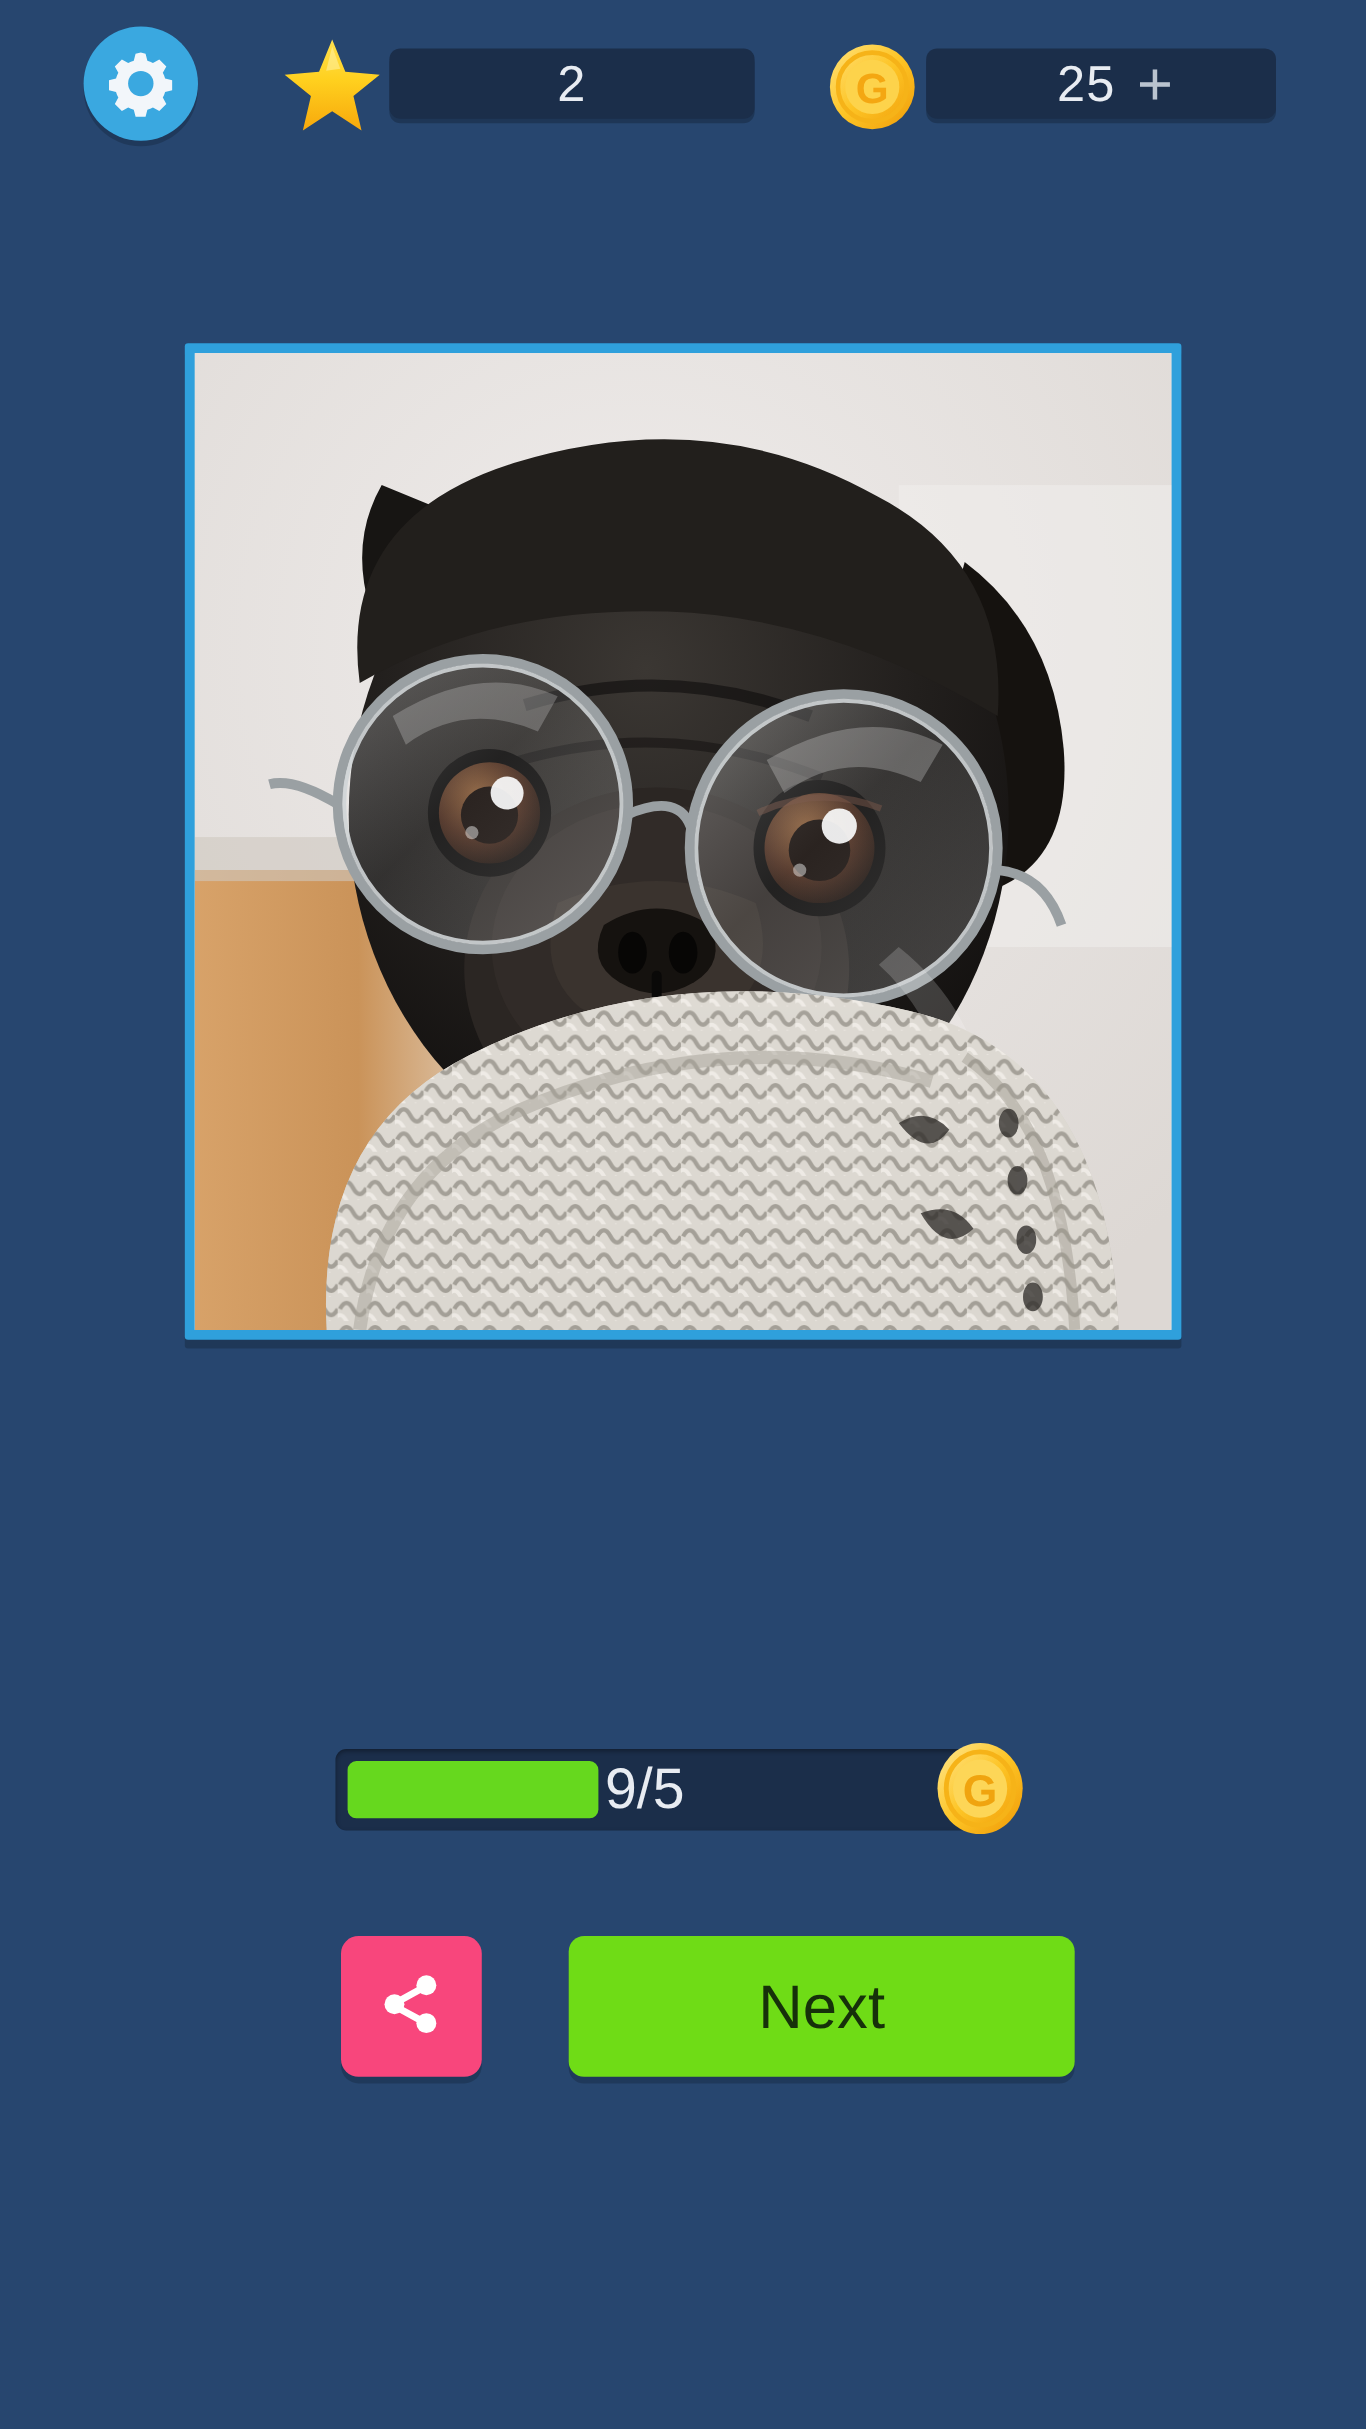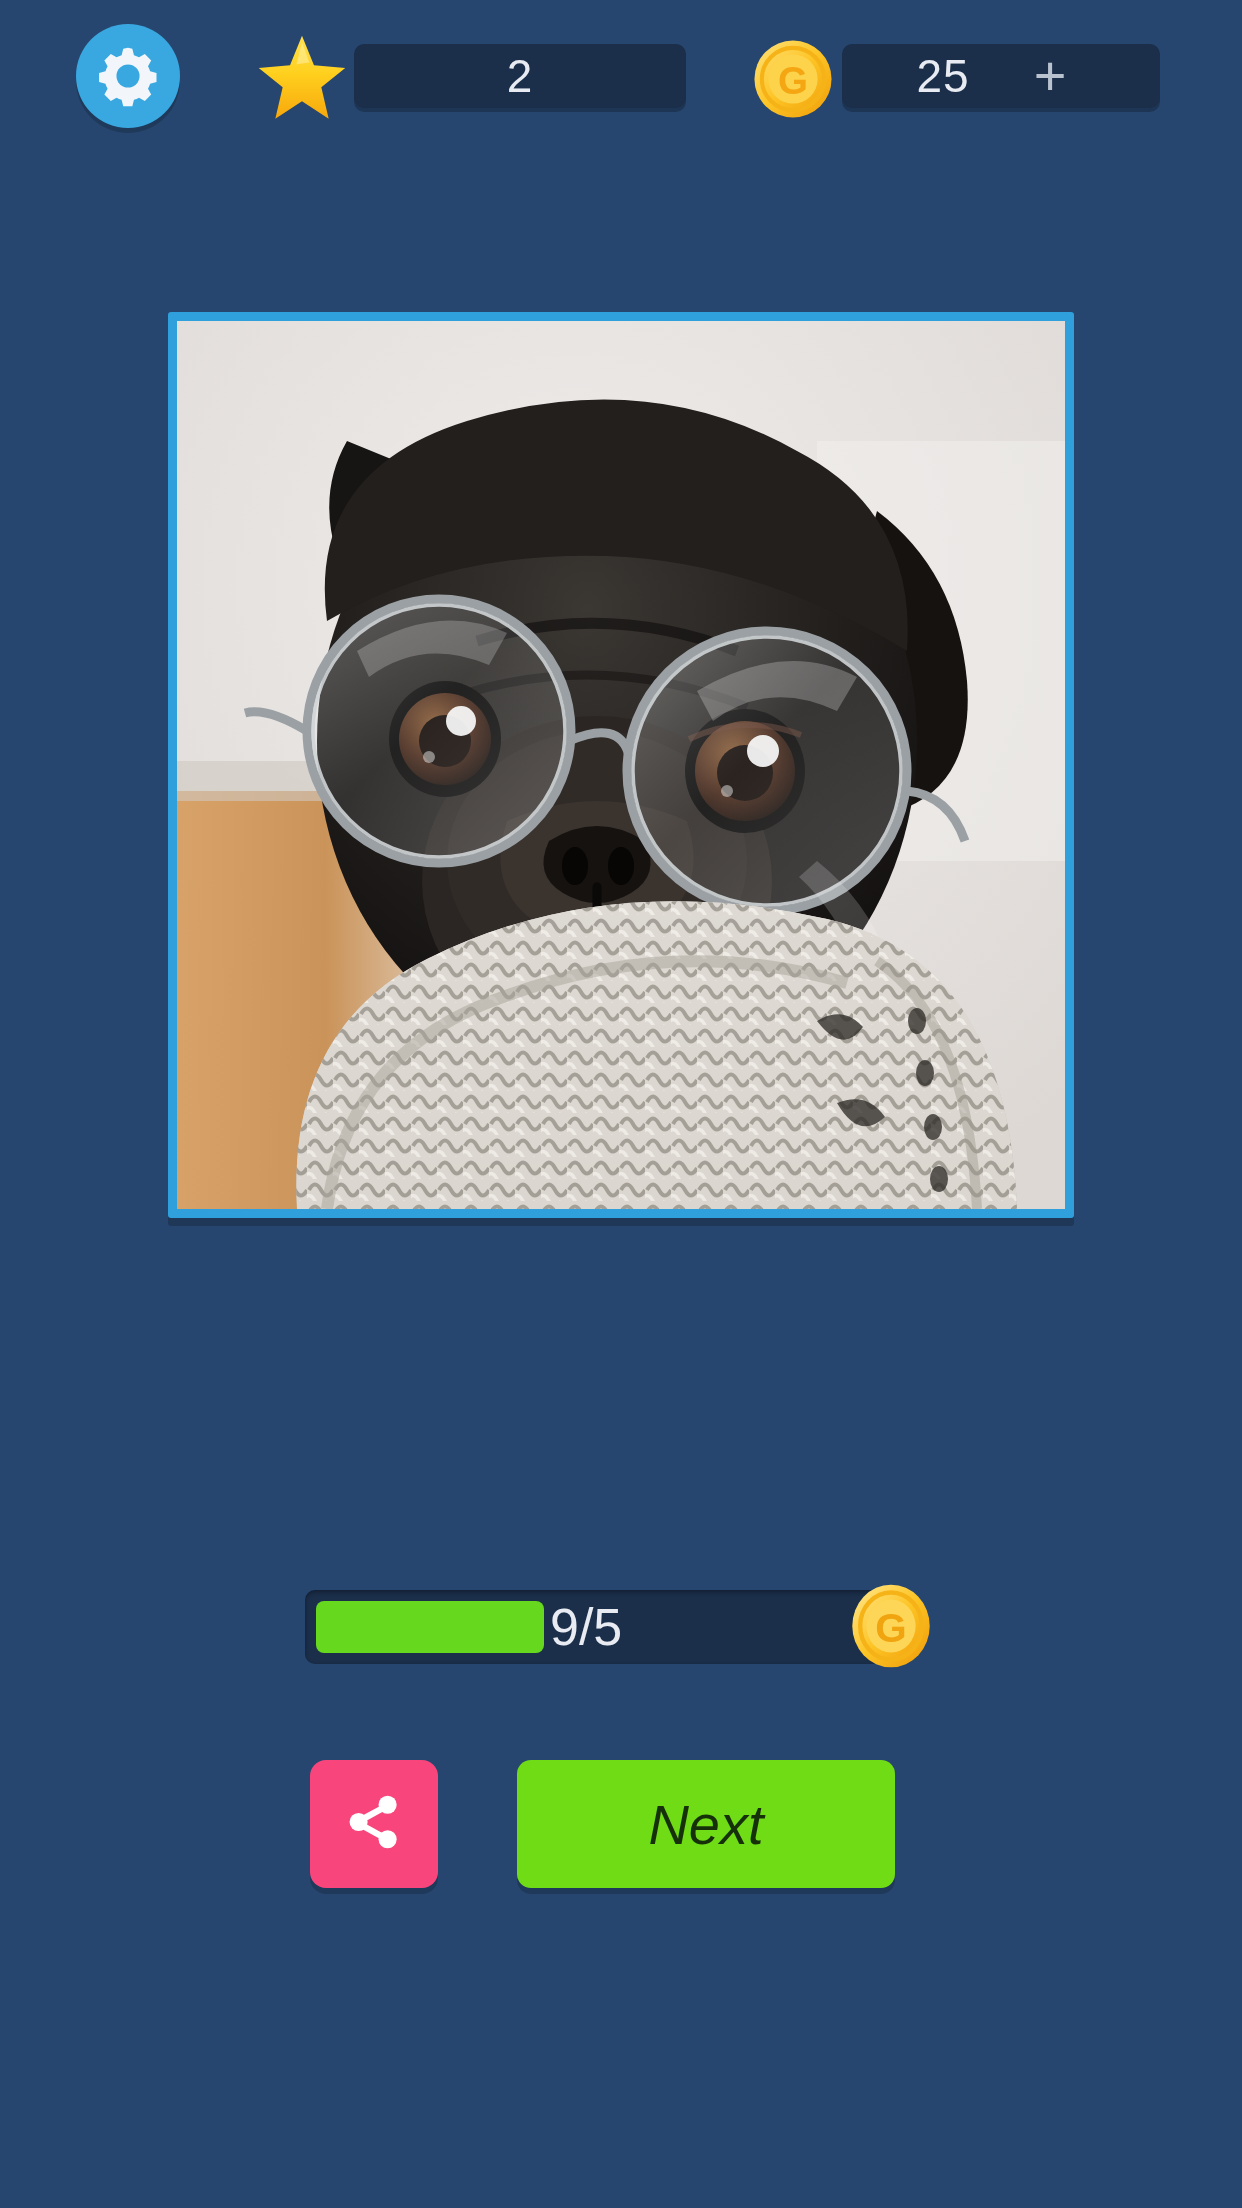--- a/index.html
+++ b/index.html
@@ -37,21 +37,21 @@
     display:flex; align-items:center;
   }
   .star-pill { left:354px; top:44px; width:332px; }
   .coin-pill { left:842px; top:44px; width:318px; }
 
   .pill-value {
     flex:1; text-align:center;
     color:#e8ecf2; font-size:46px; font-weight:400;
     letter-spacing:1px;
   }
-  .coin-pill .pill-value { flex:none; width:172px; padding-left:30px; }
+  .coin-pill .pill-value { flex:none; width:172px; padding-left:30px;text-align:right; }
 
   .plus-btn {
     width:72px; height:64px;
     display:flex; align-items:center; justify-content:center;
     color:#b9c3cf; font-size:56px; font-weight:300; line-height:1;
     cursor:pointer;
   }
 
   .star-icon {
     position:absolute; left:256px; top:34px;
@@ -137,26 +137,25 @@
     position:absolute; left:0; top:0;
     width:128px; height:128px;
     background:#f8467c; border-radius:16px;
     box-shadow:0 6px 0 rgba(0,0,0,.18);
     display:flex; align-items:center; justify-content:center;
     cursor:pointer;
   }
   .share-btn svg { width:58px; height:58px; }
   .next-btn {
     position:absolute; left:207px; top:0;
-    width:378px; height:128px;
+    width:460px; height:128px;
     background:#6fdc16; border-radius:14px;
     box-shadow:0 6px 0 rgba(0,0,0,.18);
     display:flex; align-items:center; justify-content:center;
     cursor:pointer;
-    font-style:italic;
   }
   .next-label { color:#16310a; font-size:56px; font-weight:400; }
 </style>
 </head>
 <body>
 
 <div class="screen">
 
   <div class="header">
 

